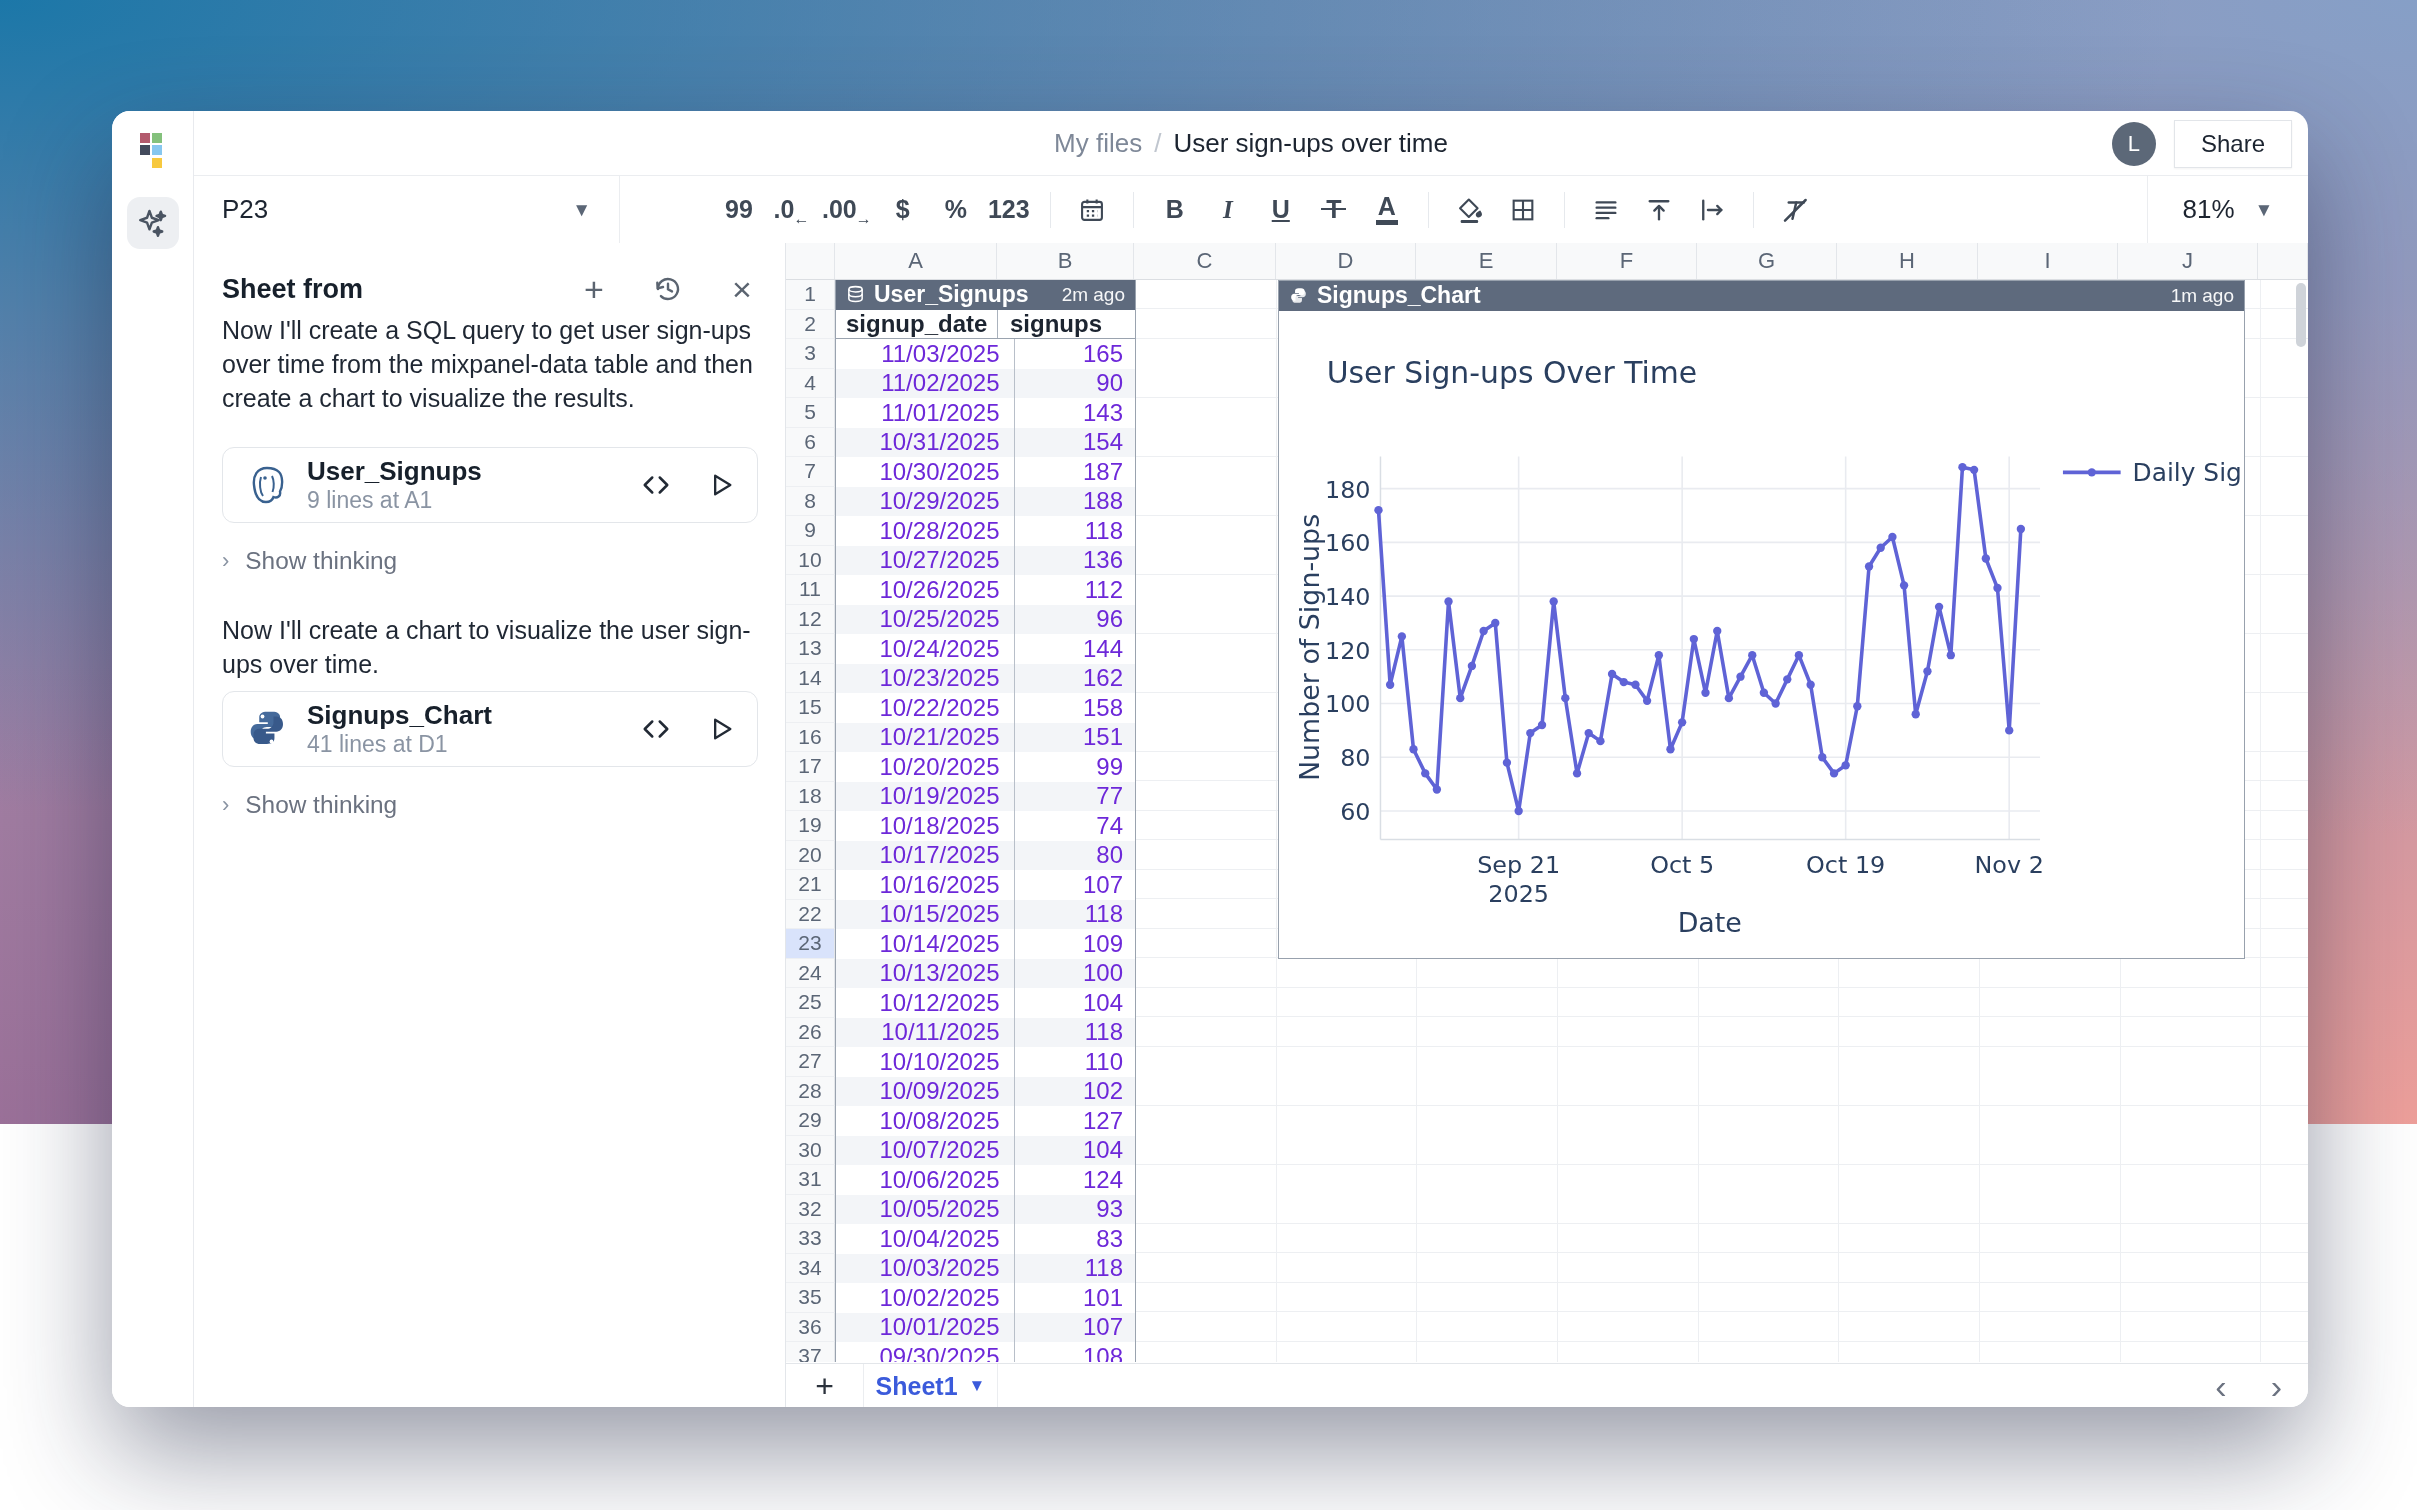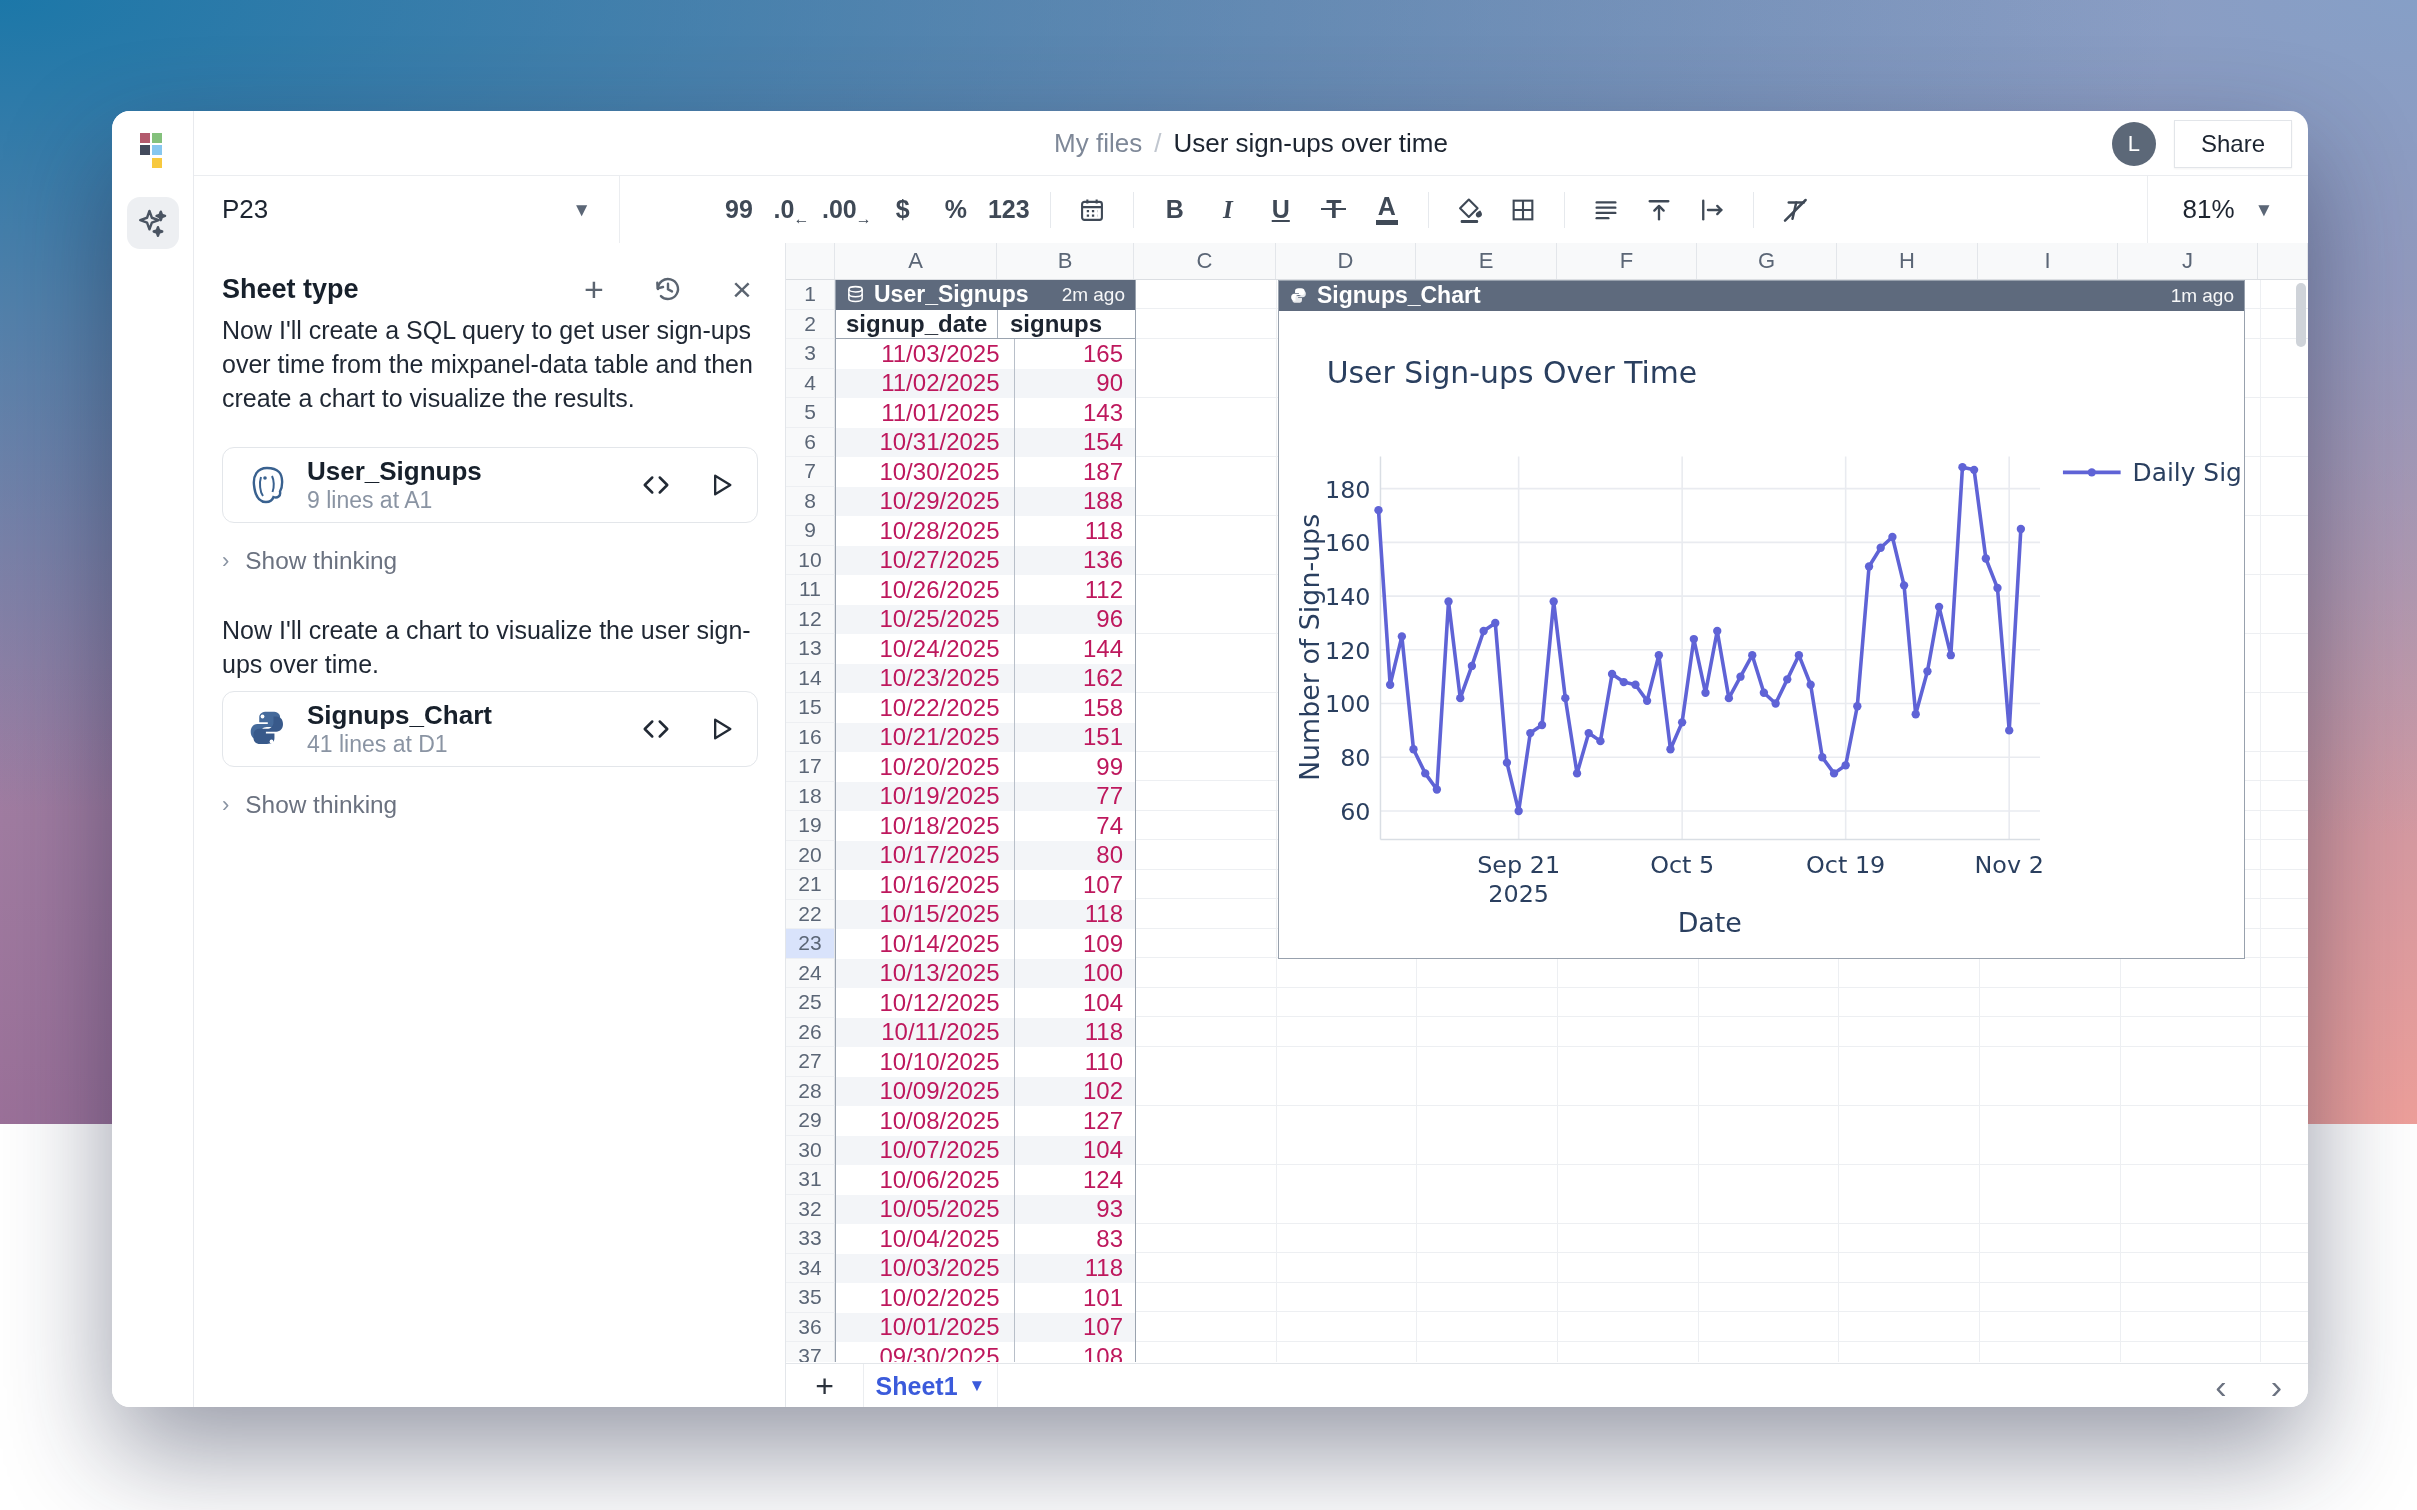--- a/index.html
+++ b/index.html
@@ -86,21 +86,21 @@
   .vline { position:absolute; top:0; bottom:0; width:1px; background:#edeff2; }
 
   
   .sheet-table { position:absolute; left:49px; top:37px; width:301px; border-left:1px solid #9aa3af; border-right:1px solid #9aa3af; background:#fff; }
   .st-head { height:29.5px; background:#5e6a7d; color:#fff; display:flex; align-items:center; padding:0 10px; gap:9px; }
   .st-title { font-size:23px; font-weight:700; }
   .st-time { margin-left:auto; font-size:19px; opacity:.95; }
   .st-cols { height:29.5px; display:flex; border-bottom:1px solid #9aa3af; background:#fff; }
   .st-cols .ca { width:162px; display:flex; align-items:center; gap:12px; padding-left:10px; font-size:24px; font-weight:700; color:#1c2430; border-right:1px solid #aab2bd; }
   .st-cols .cb { width:137px; display:flex; padding-left:12px; font-size:24px; font-weight:700; color:#1c2430; }
-  .st-row { height:29.5px; display:flex; font-size:24px; color:#be185d; background:#fff;padding-left:36px; }
+  .st-row { height:29.5px; display:flex; font-size:24px; color:#6d28d9; background:#fff;padding-left:36px; }
   .st-row.alt { background:#f3f5f8; }
   .st-row .ca { width:162px; display:flex; align-items:center; justify-content:flex-end; padding-right:14px; border-right:1px solid #b8bfc9; }
   .st-row .cb { width:137px; display:flex; align-items:center; justify-content:flex-end; padding-right:12px; }
 
   
   .sheet-chart { position:absolute; left:492px; top:37px; width:967px; height:679px; border:1px solid #98a1ad; background:#fff; }
   .sc-head { height:29.5px; background:#5e6a7d; color:#fff; display:flex; align-items:center; gap:9px; padding:0 10px; }
   .sc-title { font-size:23px; font-weight:700; }
   .sc-time { margin-left:auto; font-size:19px; opacity:.95; }
   .sc-plot { position:absolute; left:0; top:29.5px; width:965px; height:647px; }
@@ -252,21 +252,21 @@
           </div>
         </div>
       <div class="zoomctl">
         <span>81%</span>
         <span class="caret">▼</span>
       </div>
     </div>
 
     <div class="chat">
       <div class="chat-header">
-        <div class="chat-title">Sheet type</div>
+        <div class="chat-title">Sheet from</div>
         <div class="chat-hicons">
           <div class="ic">+</div>
           <div class="ic">
             <svg width="32" height="32" viewBox="0 0 24 24" fill="none" stroke="#5b6470" stroke-width="1.8" stroke-linecap="round">
               <path d="M4.5 12 a7.5 7.5 0 1 1 2.2 5.3"></path>
                 <path d="M4.2 11.5 L4 7.2 M4.2 11.5 L8.3 10.5"></path>
               <path d="M12 8 v4.2 l3 1.6"></path>
             </svg>
           </div>
           <div class="ic">×</div>

